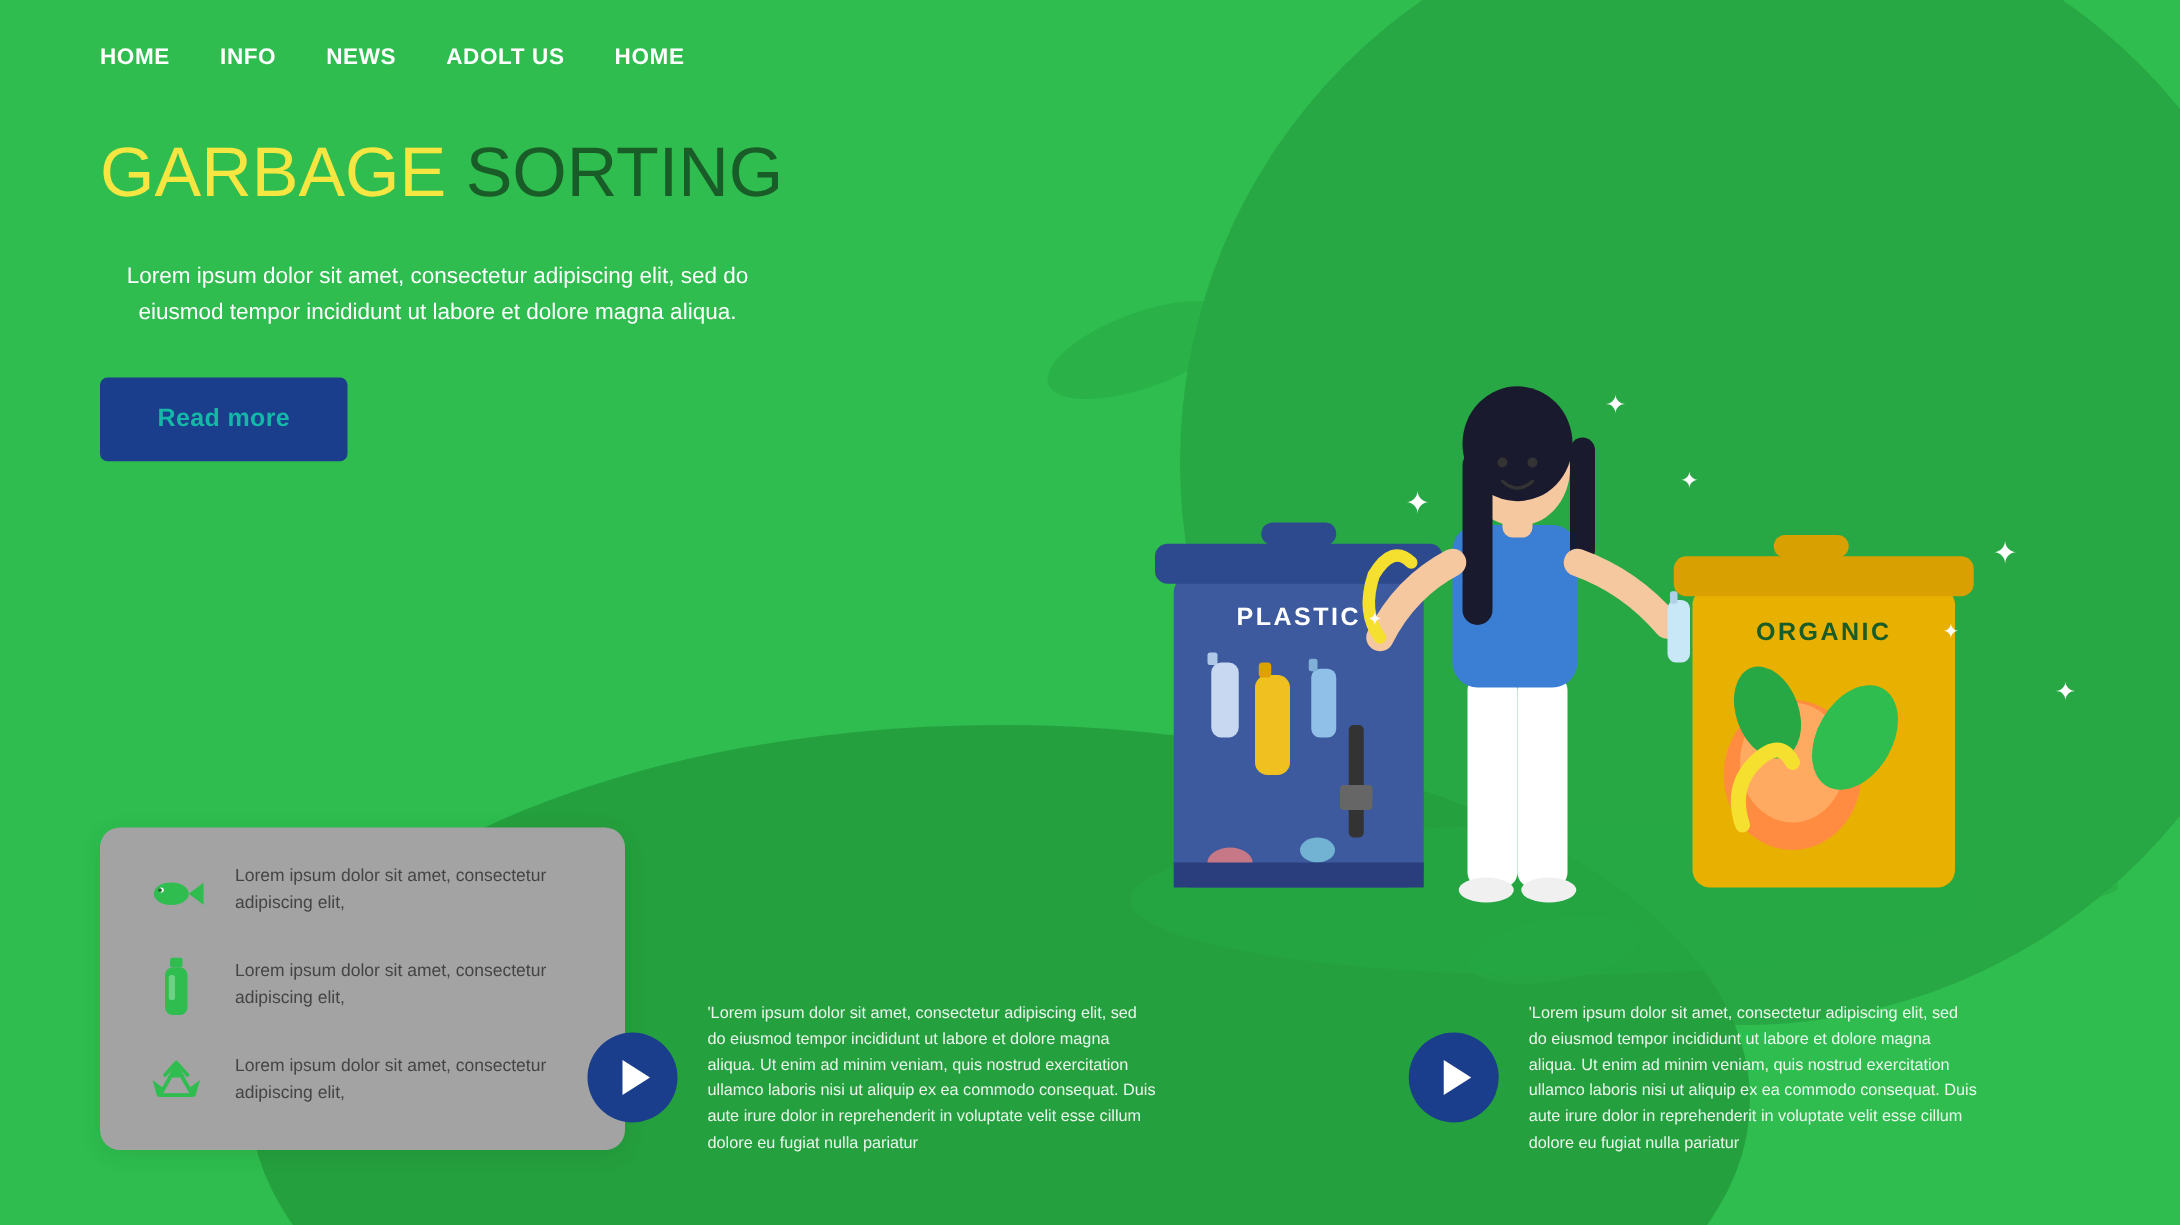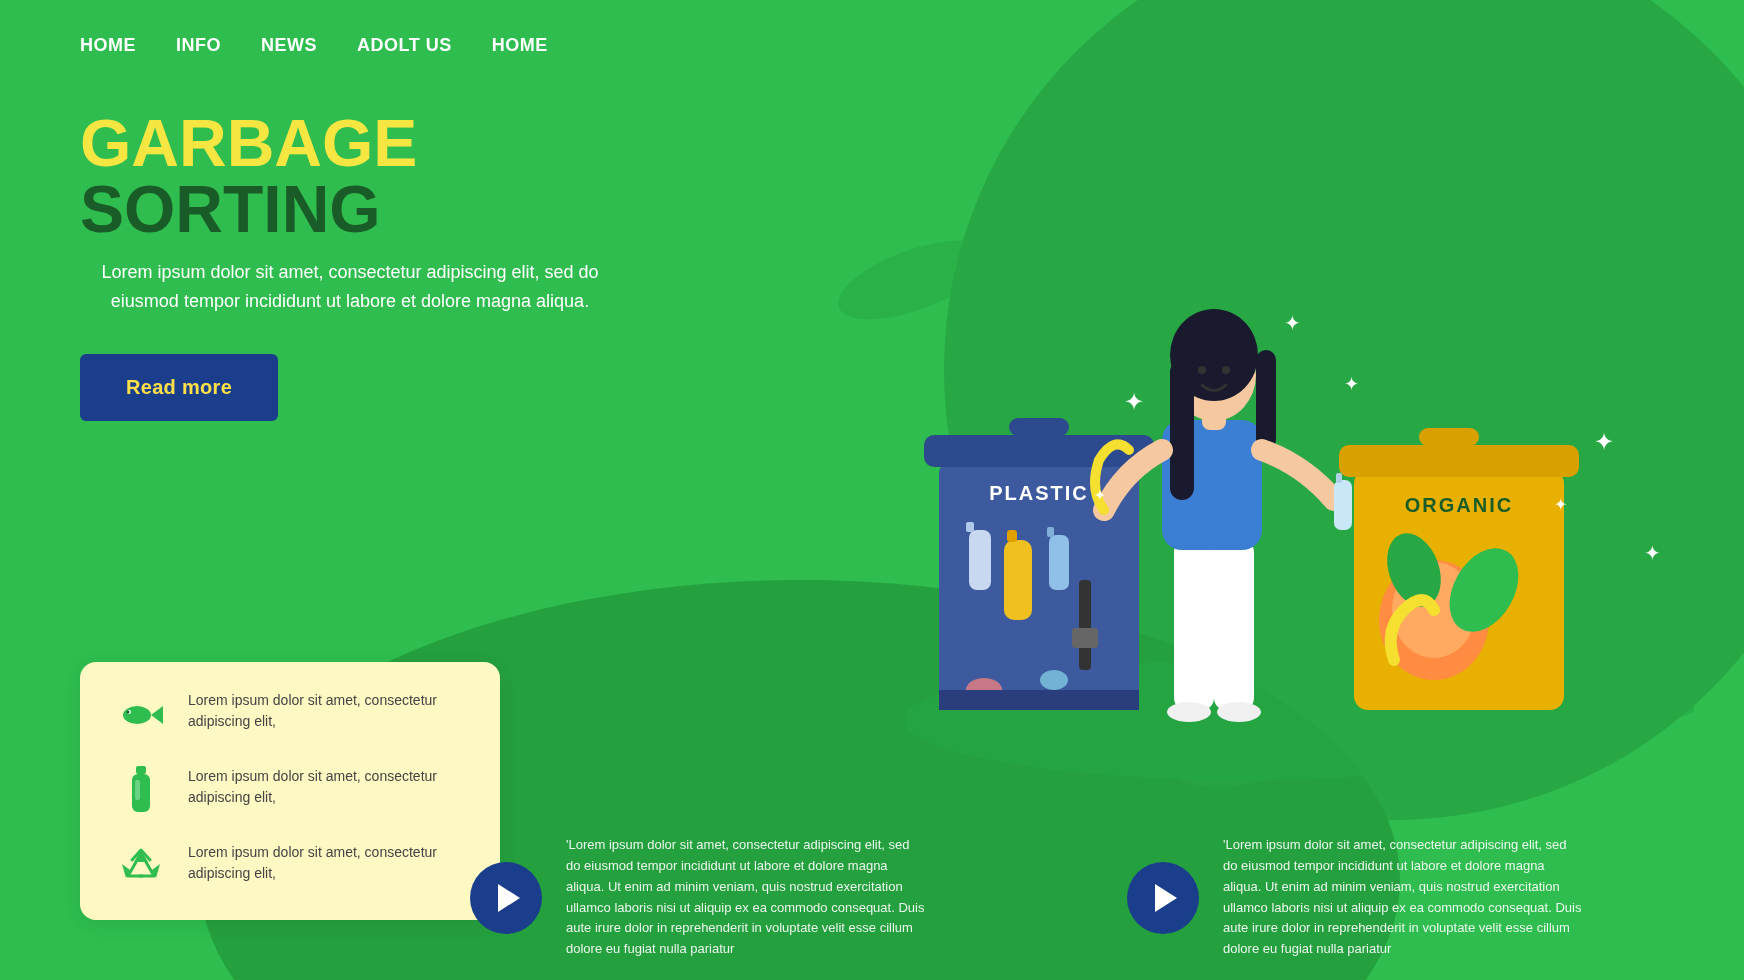--- a/index.html
+++ b/index.html
@@ -91,53 +91,53 @@
 
     
     .hero {
       position: absolute;
       top: 110px;
       left: 80px;
       z-index: 10;
       max-width: 620px;
     }
     .hero-title {
-      font-size: 66px;
-      font-weight: 700;
+      font-size: 56px;
+      font-weight: 400;
       line-height: 1;
-      margin-bottom: 16px;
+      margin-bottom: 40px;
     }
     .title-garbage { color: #f5e642; }
     .title-sorting { color: #1a5c28; }
     .hero-desc {
       font-size: 18px;
       color: white;
       line-height: 1.6;
       margin-bottom: 38px;
       max-width: 540px;
       text-align: center;
     }
     .read-more-btn {
       background: #1a3e8c;
-      color: #fde047;
+      color: #14b8a6;
       border: none;
       border-radius: 6px;
       padding: 22px 46px;
       font-size: 20px;
       font-weight: 700;
       cursor: pointer;
       letter-spacing: 0.3px;
     }
 
     
     .info-card {
       position: absolute;
       bottom: 60px;
       left: 80px;
-      background: #fef9c3;
+      background: #a3a3a3;
       border-radius: 16px;
       padding: 28px 36px;
       width: 420px;
       z-index: 10;
       box-shadow: 0 4px 20px rgba(0,0,0,0.08);
     }
     .info-item {
       display: flex;
       align-items: flex-start;
       gap: 22px;
@@ -169,21 +169,21 @@
     }
 
     
     .bottom-section {
       position: absolute;
       bottom: 0;
       left: 430px;
       right: 0;
       height: 200px;
       display: flex;
-      align-items: flex-end;
+      align-items: flex-start;
       gap: 0;
       z-index: 10;
     }
     .video-block {
       display: flex;
       align-items: center;
       gap: 24px;
       width: 50%;
       padding: 20px 40px;
     }

